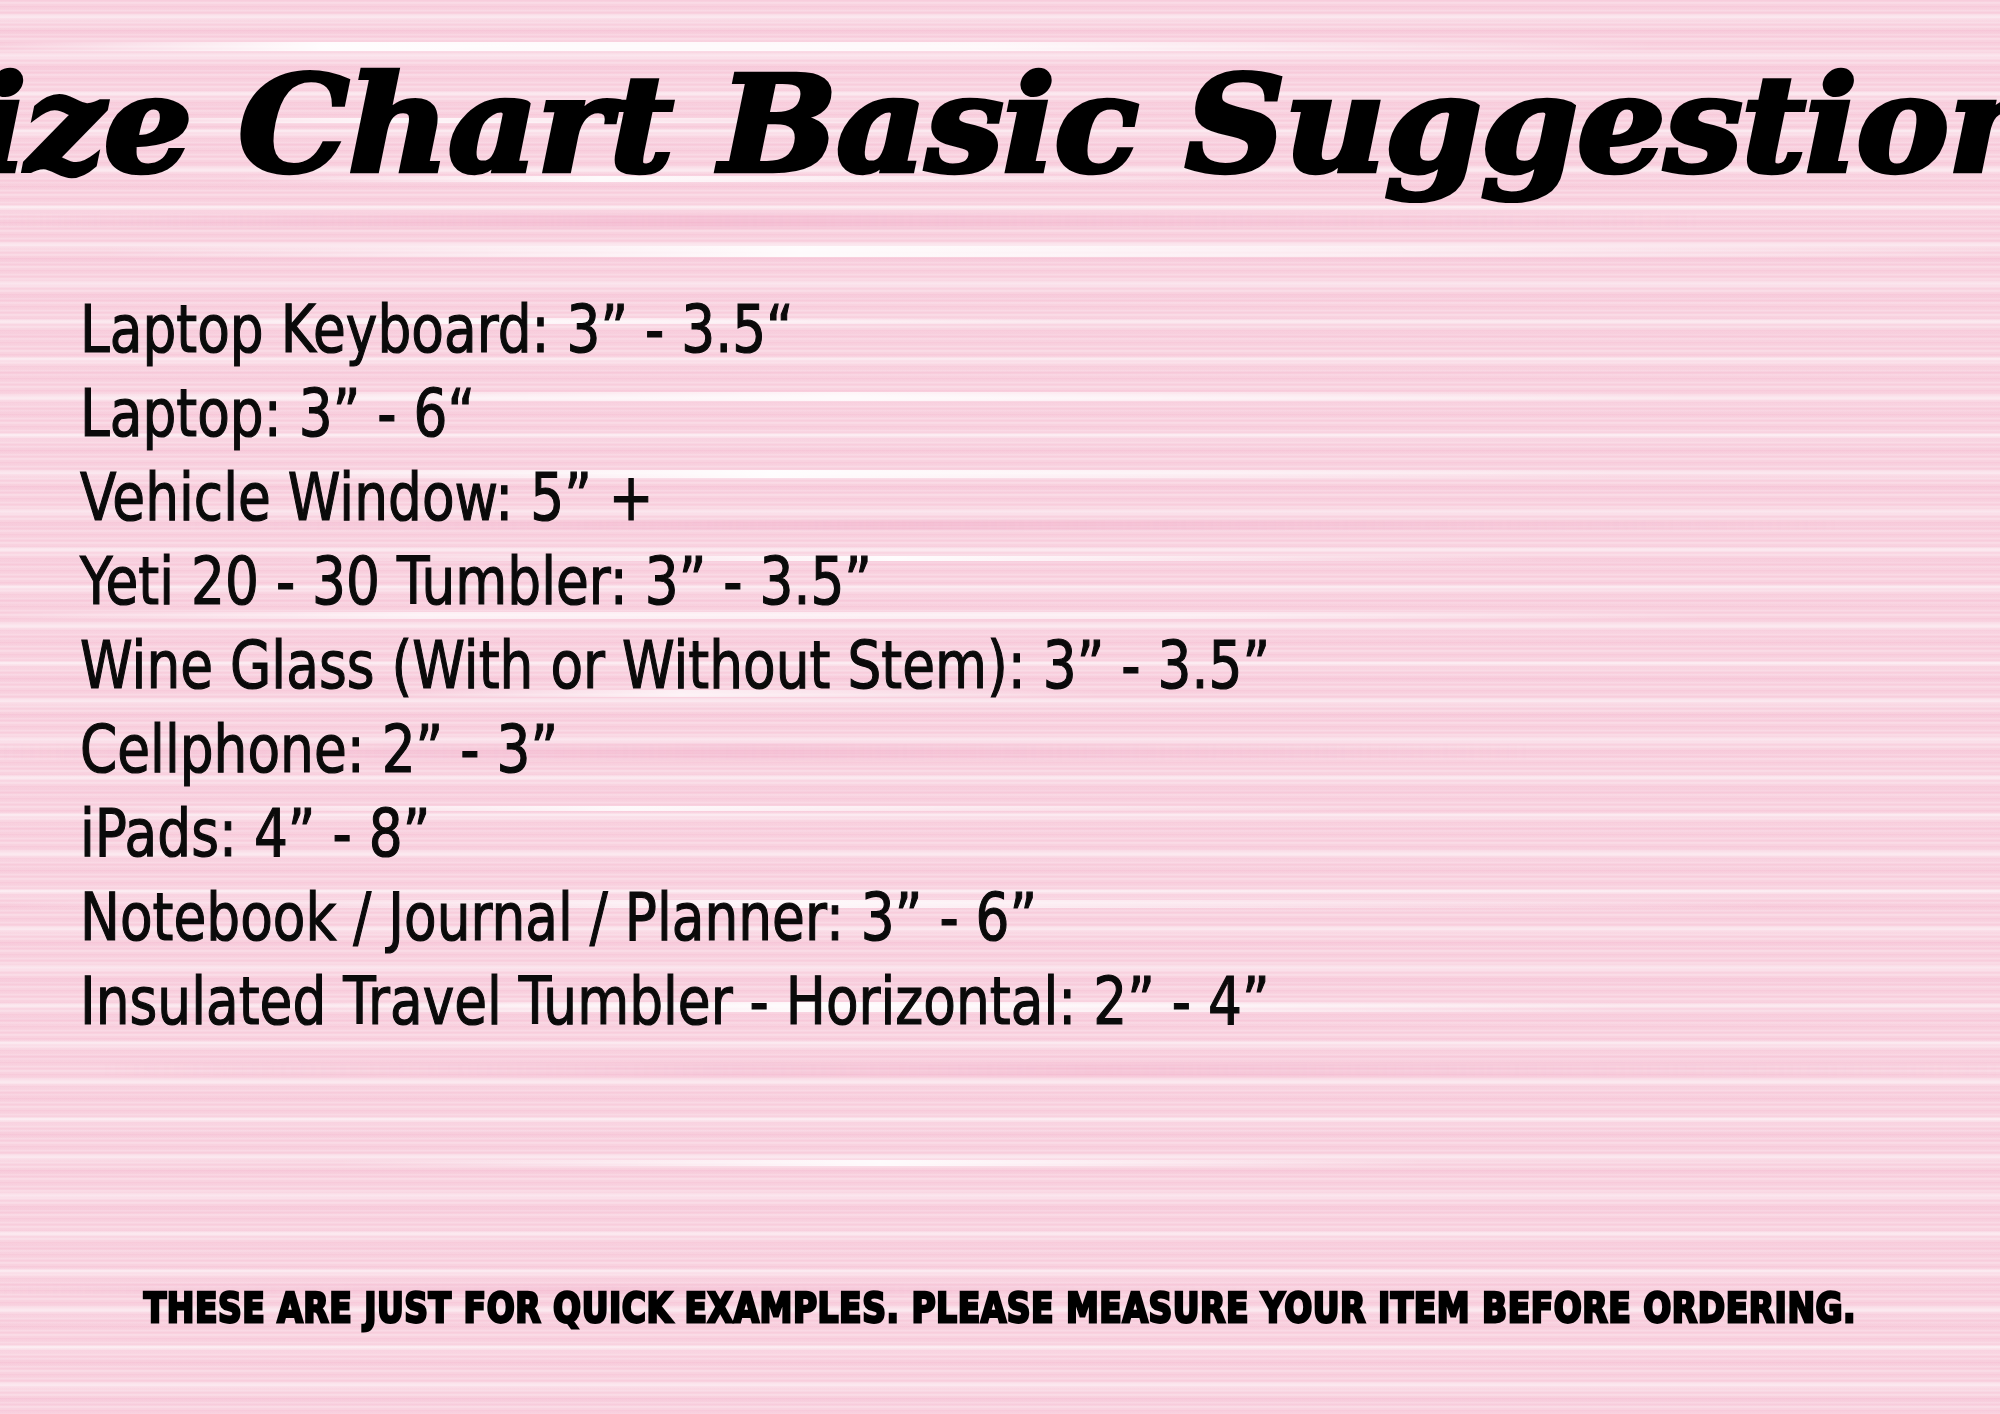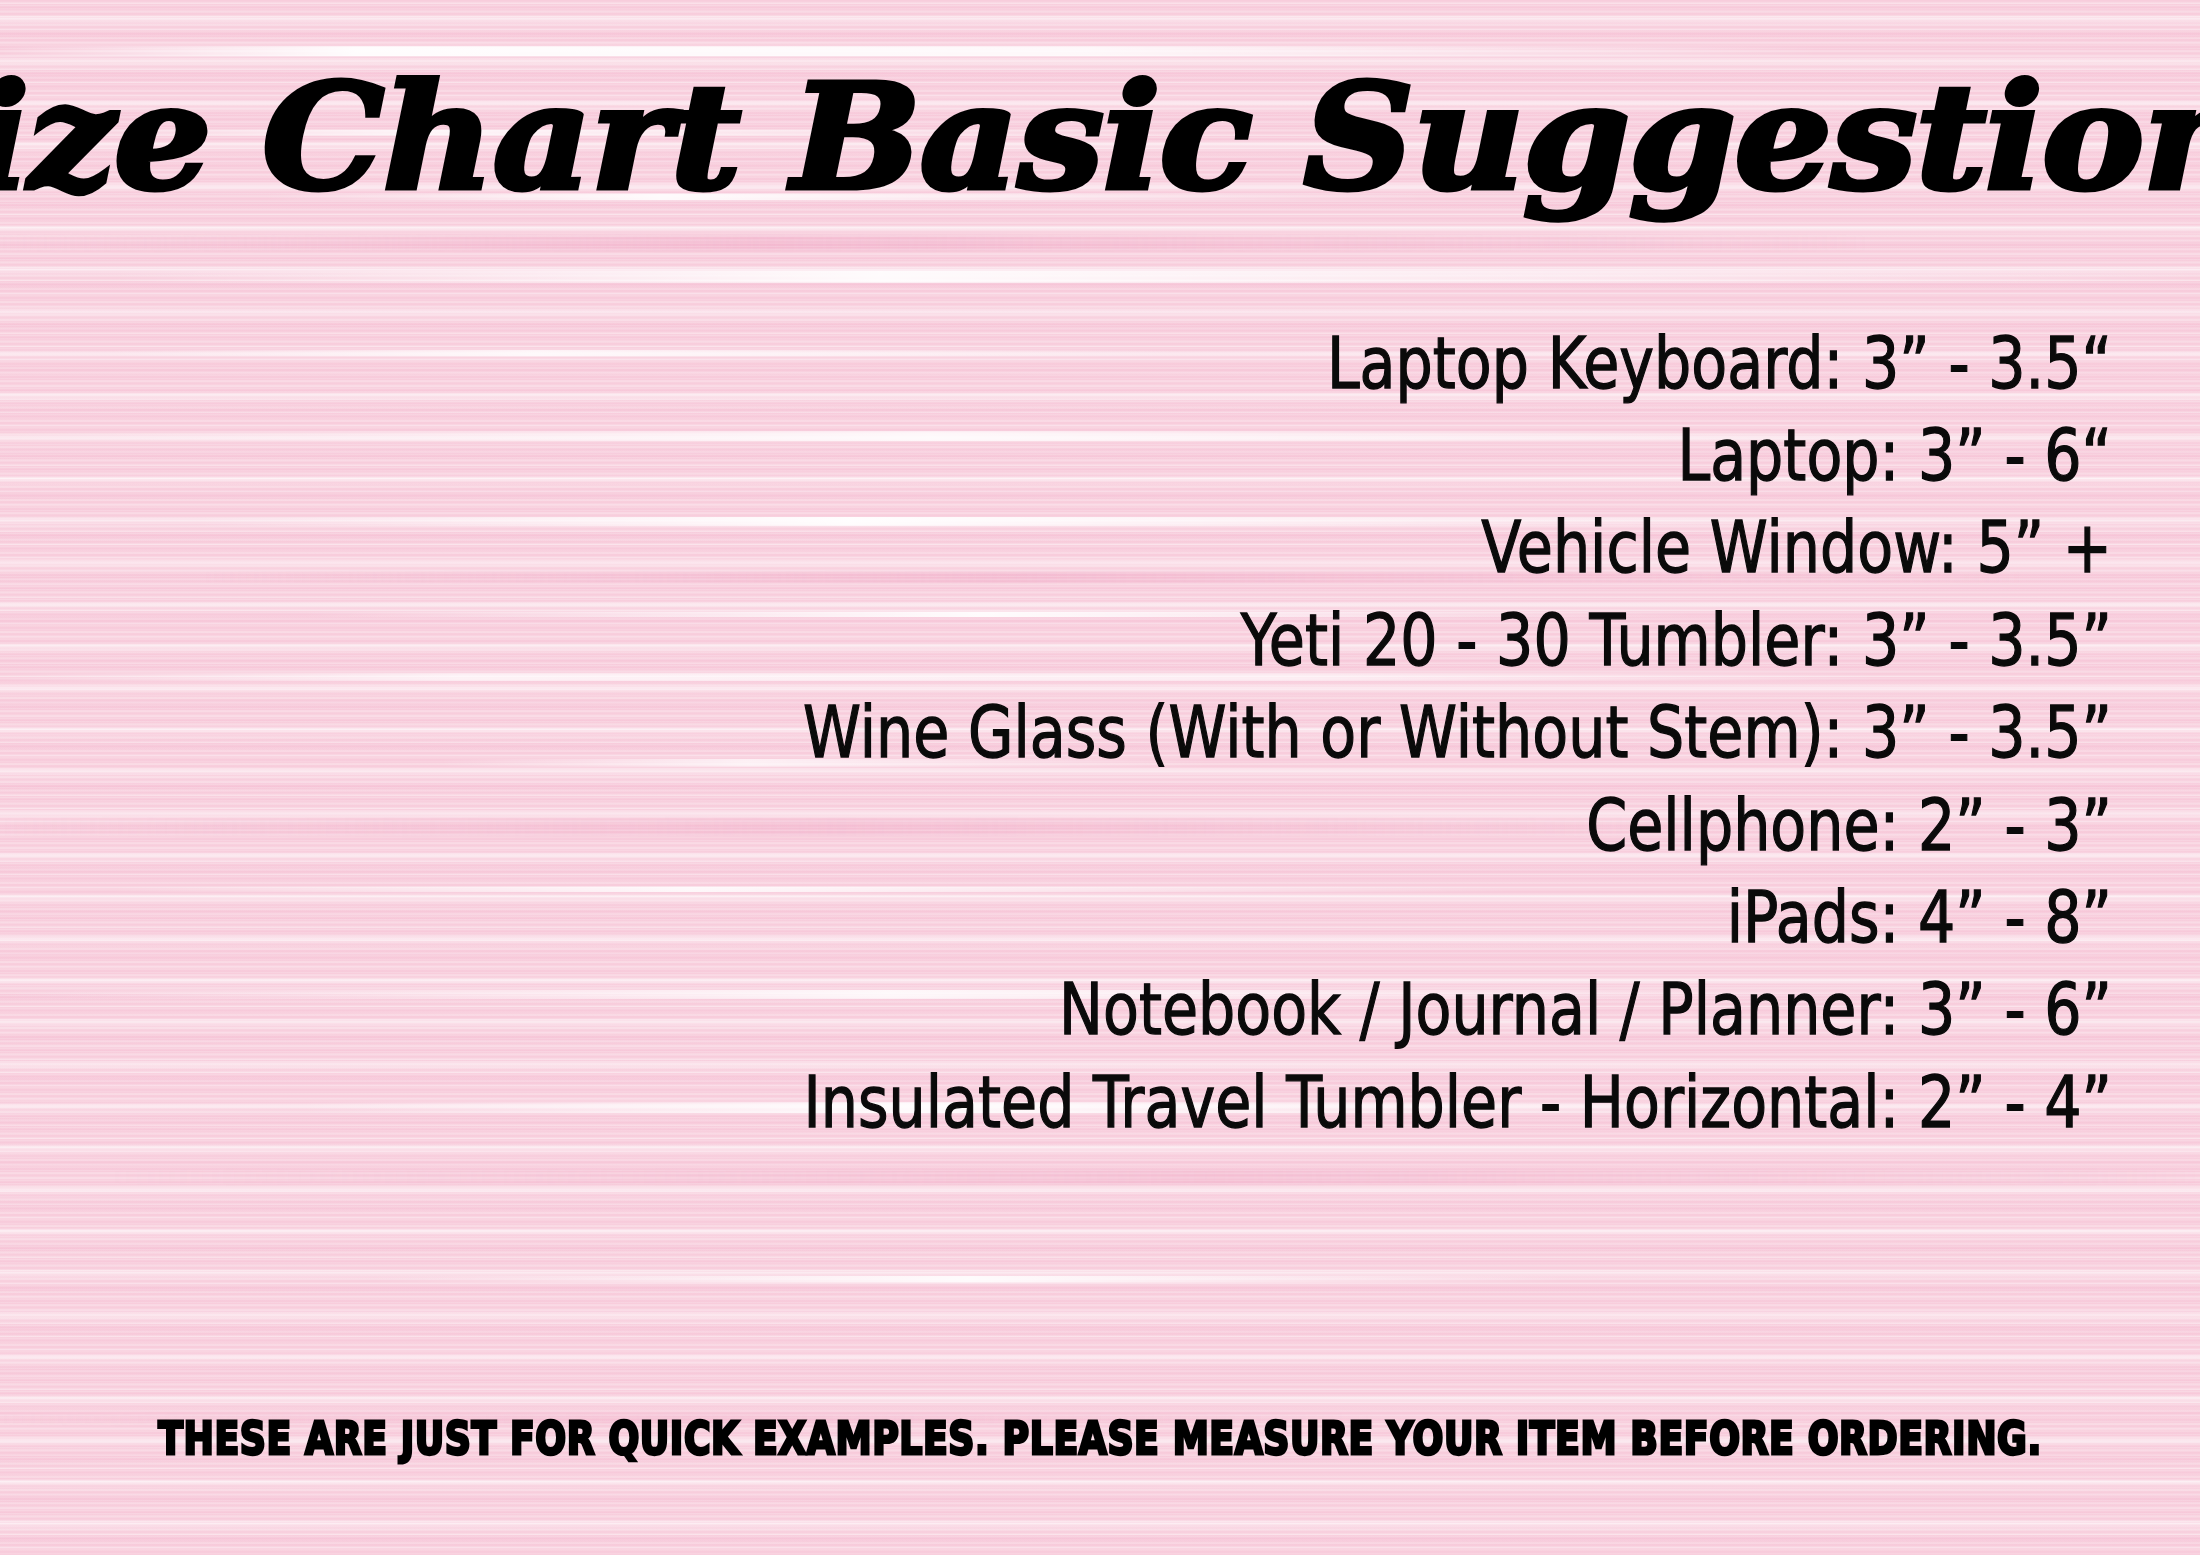--- a/index.html
+++ b/index.html
@@ -195,21 +195,21 @@
     white-space: nowrap;
     -webkit-text-stroke: 4px #000;
     paint-order: stroke fill;
   }
 
   .lines {
     position: absolute;
     top: 288px;
     left: 0;
     width: 100%;
-    text-align: right;
+    text-align: left;
   }
 
   .line {
     font-family: "DejaVu Sans", sans-serif;
     font-weight: 400;
     font-size: 58px;
     line-height: 84px;
     color: #0a0a0a;
     white-space: nowrap;
     transform: scaleX(0.92) scaleY(1.12);

